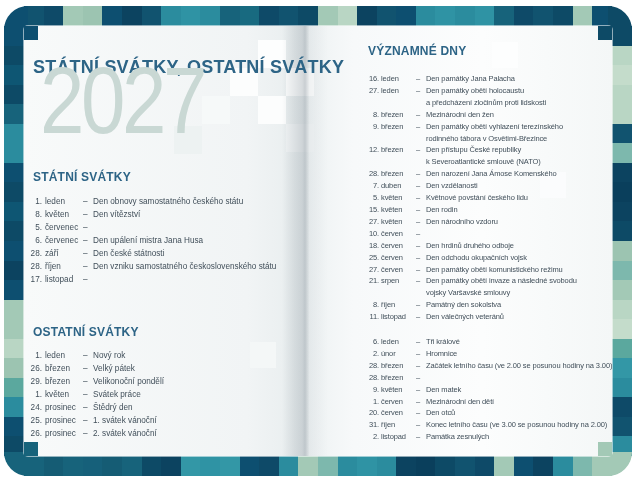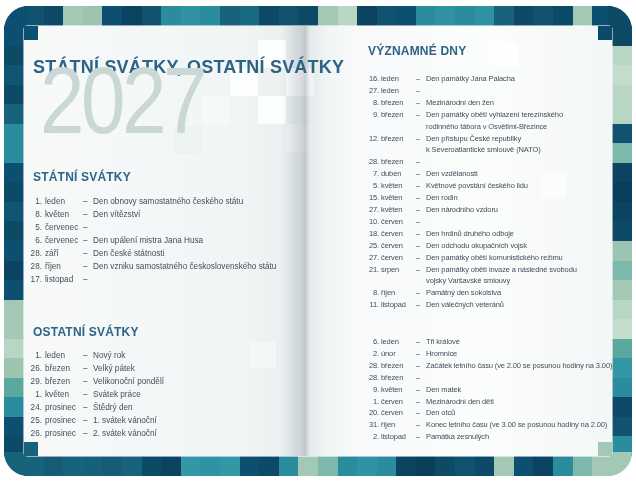--- a/index.html
+++ b/index.html
@@ -314,20 +314,22 @@
           <div class="row">
             <span class="d">16.</span>
             <span class="m">leden</span>
             <span class="dash">–</span>
             <span class="t">Den památky Jana Palacha</span>
           </div>
           <div class="row">
             <span class="d">27.</span>
             <span class="m">leden</span>
             <span class="dash">–</span>
+            <span class="t">Den památky obětí holocaustu
+a předcházení zločinům proti lidskosti</span>
           </div>
           <div class="row">
             <span class="d">8.</span>
             <span class="m">březen</span>
             <span class="dash">–</span>
             <span class="t">Mezinárodní den žen</span>
           </div>
           <div class="row">
             <span class="d">9.</span>
             <span class="m">březen</span>
@@ -339,20 +341,21 @@
             <span class="d">12.</span>
             <span class="m">březen</span>
             <span class="dash">–</span>
             <span class="t">Den přístupu České republiky
 k Severoatlantické smlouvě (NATO)</span>
           </div>
           <div class="row">
             <span class="d">28.</span>
             <span class="m">březen</span>
             <span class="dash">–</span>
+            <span class="t">Den narození Jana Ámose Komenského</span>
           </div>
           <div class="row">
             <span class="d">7.</span>
             <span class="m">duben</span>
             <span class="dash">–</span>
             <span class="t">Den vzdělanosti</span>
           </div>
           <div class="row">
             <span class="d">5.</span>
             <span class="m">květen</span>

